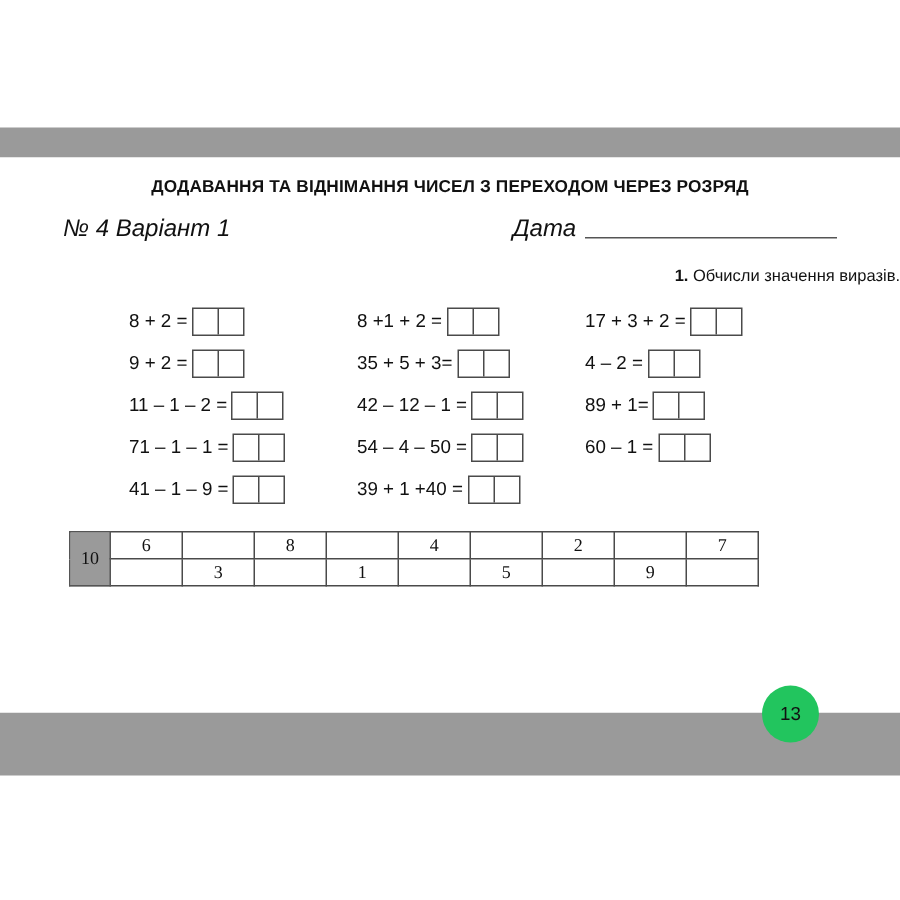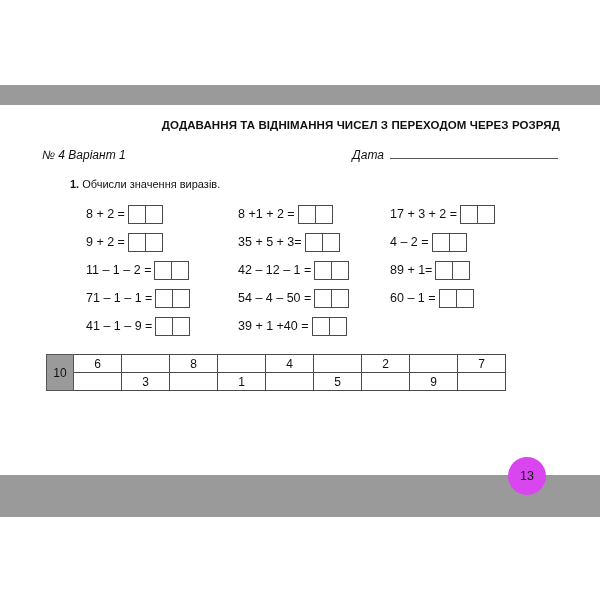--- a/index.html
+++ b/index.html
@@ -29,33 +29,33 @@
   .sheet {
     position: absolute;
     left: 0;
     top: 105px;
     width: 600px;
     height: 370px;
     background: #ffffff;
   }
 
   .title {
-    text-align: right;
+    text-align: center;
     font-size: 11.5px;
     font-weight: bold;
     letter-spacing: 0.1px;
     color: #111;
     margin: 14px 0 0 0;
     padding: 0 40px;
   }
 
   
   .meta {
     margin: 12px 42px 0 42px;
-    font-size: 12px;
+    font-size: 16px;
     font-style: italic;
     color: #111;
   }
   .meta-row {
     display: flex;
     align-items: flex-end;
     height: 19px;
   }
   .meta-label { white-space: nowrap; }
   .meta-variant { flex: 0 0 auto; }
@@ -66,20 +66,21 @@
     height: 1px;
   }
   .rule-date { width: 168px; margin-bottom: 3px; }
   .rule-name { flex: 1 1 auto; margin-bottom: 3px; margin-left: 7px; }
 
   
   .task-head {
     margin: 16px 0 0 70px;
     font-size: 11px;
     color: #111;
+    text-align: right;
   }
   .task-head .num { font-weight: bold; }
 
   
   .expr-grid {
     margin: 10px 15px 0 0;
     padding: 0 42px 0 86px;
     display: grid;
     grid-template-columns: 152px 152px 1fr;
     row-gap: 0px;
@@ -106,20 +107,21 @@
     border-left: 1.2px solid #4a4a4a;
   }
 
   
   .num-table-wrap {
     margin: 14px 0 0 46px;
   }
   .num-table {
     border-collapse: collapse;
     table-layout: fixed;
+    font-family: Liberation Serif, serif;
   }
   .num-table td {
     border: 1px solid #4a4a4a;
     height: 17px;
     text-align: center;
     font-size: 12px;
     color: #111;
     padding: 0;
   }
   .cell-start {
@@ -131,21 +133,21 @@
   .cell-num { width: 47px; }
 
   
   .page-badge {
     position: absolute;
     left: 508px;
     top: 457px;
     width: 38px;
     height: 38px;
     border-radius: 50%;
-    background: #d946ef;
+    background: #22c55e;
     display: flex;
     align-items: center;
     justify-content: center;
     font-size: 12.5px;
     color: #111;
   }
 </style>
 </head>
 <body>
 

